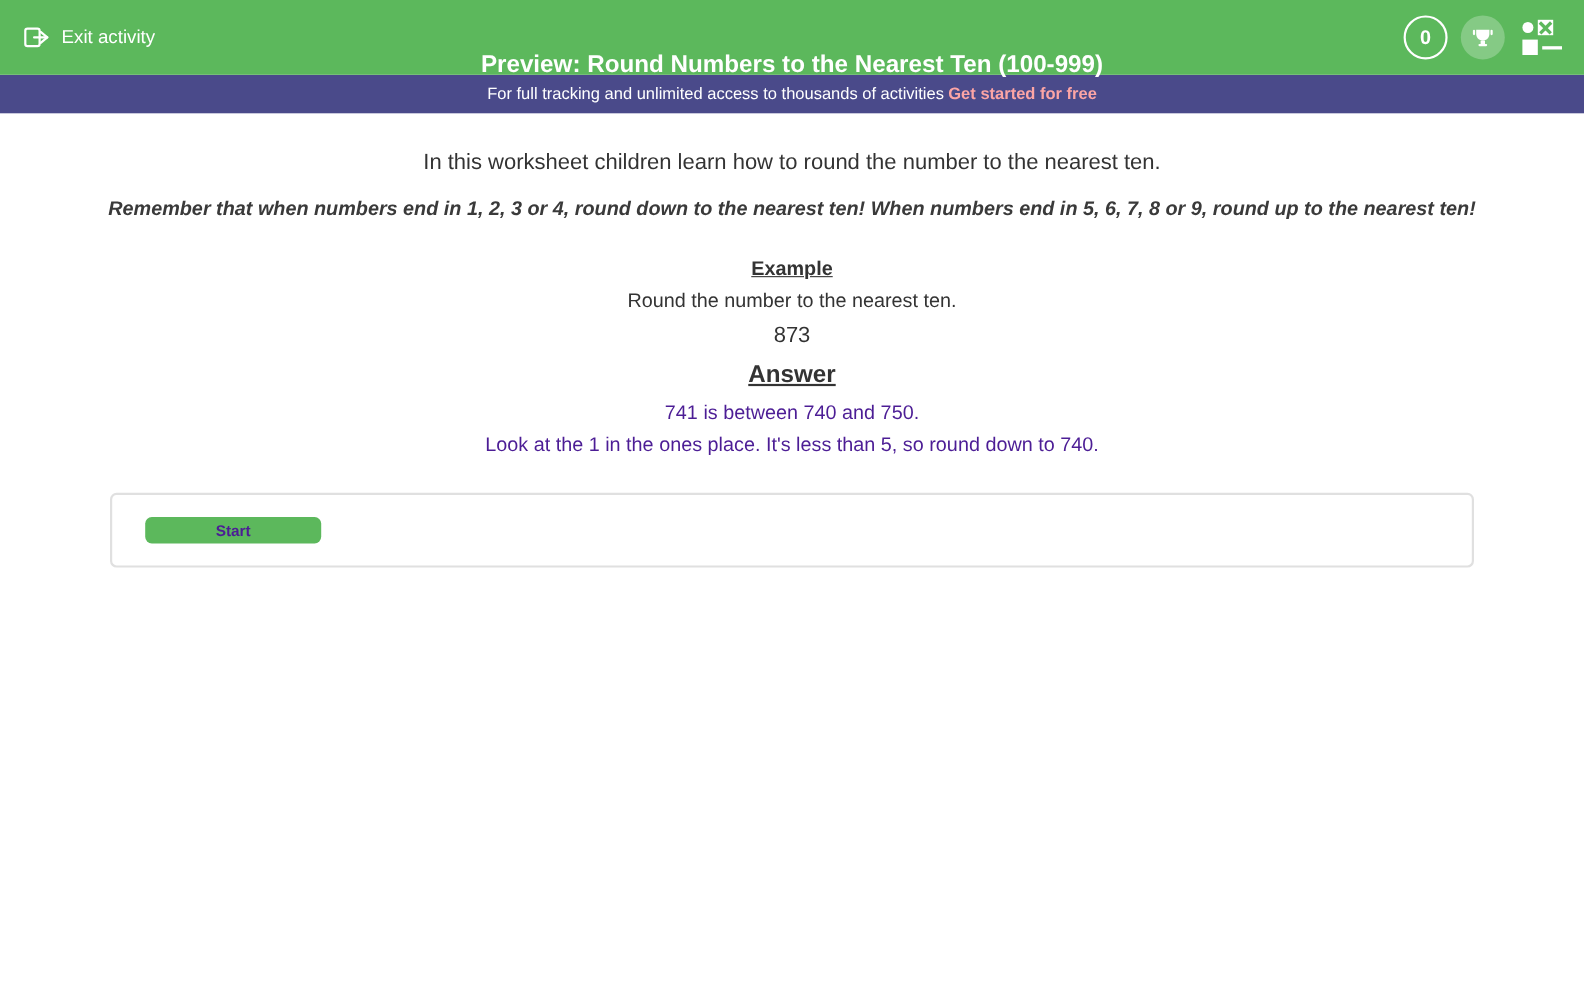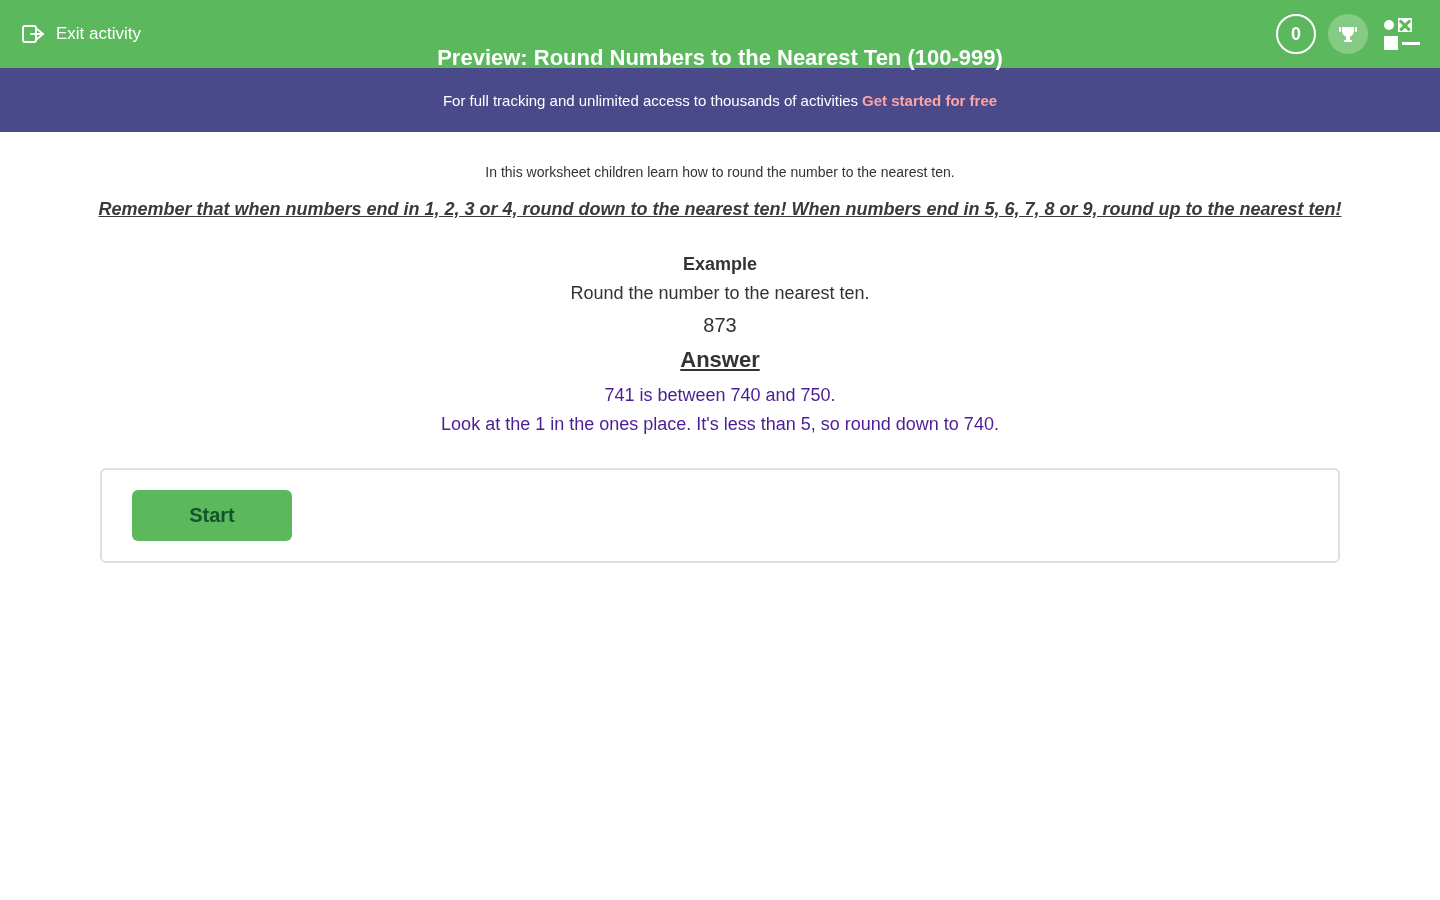--- a/index.html
+++ b/index.html
@@ -84,21 +84,21 @@
       border-radius: 50%;
       display: flex;
       align-items: center;
       justify-content: center;
       font-size: 22px;
     }
 
     
     .banner {
       background-color: #4a4a8a;
-      height: 64px;
+      height: 35px;
       display: flex;
       align-items: center;
       justify-content: center;
       color: #ffffff;
       font-size: 15px;
     }
 
     .banner-link {
       color: #fca5a5;
       font-weight: 700;
@@ -106,43 +106,43 @@
       margin-left: 4px;
     }
 
     
     .main-content {
       padding: 30px 80px;
       text-align: center;
     }
 
     .intro-text {
-      font-size: 14px;
+      font-size: 20px;
       color: #333333;
       margin-bottom: 12px;
       line-height: 1.5;
     }
 
     .italic-text {
       font-style: italic;
       font-weight: 600;
       color: #3a3a3a;
       font-size: 18px;
       line-height: 1.6;
       margin-bottom: 30px;
-      text-decoration: underline;
     }
 
     .example-section {
       margin-bottom: 30px;
     }
 
     .example-label {
       font-size: 18px;
       font-weight: 700;
+      text-decoration: underline;
       color: #333333;
       margin-bottom: 8px;
     }
 
     .example-instruction {
       font-size: 18px;
       color: #333333;
       margin-bottom: 10px;
     }
 
@@ -177,25 +177,25 @@
       justify-content: space-between;
     }
 
     .activity-info {
       font-size: 18px;
       color: #333333;
     }
 
     .start-btn {
       background-color: #5cb85c;
-      color: #14532d;
+      color: #4c1d95;
       border: none;
       border-radius: 6px;
-      padding: 14px 50px;
-      font-size: 20px;
+      padding: 4px 50px;
+      font-size: 14px;
       font-weight: 700;
       cursor: pointer;
       min-width: 160px;
     }
   </style>
 </head>
 <body>
 
 <header class="header">
   <button class="exit-activity-btn">

